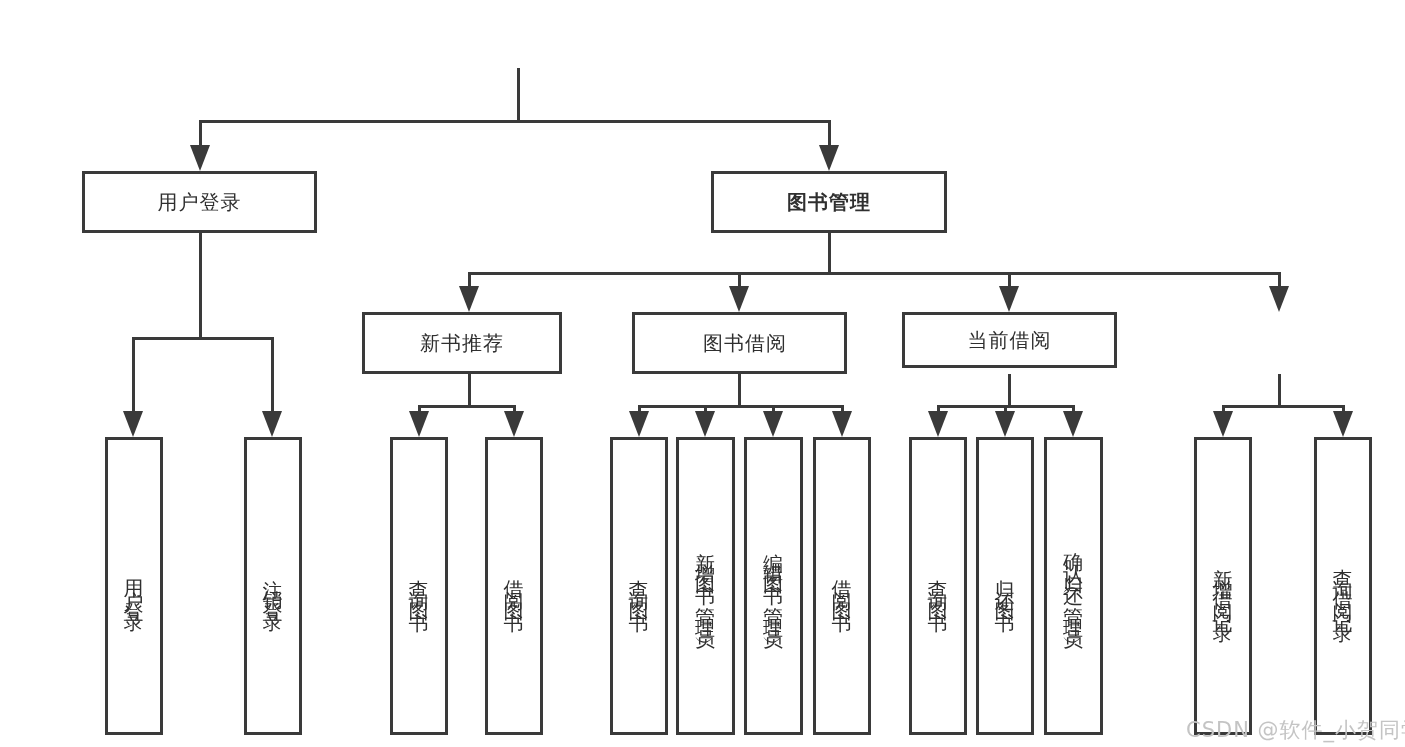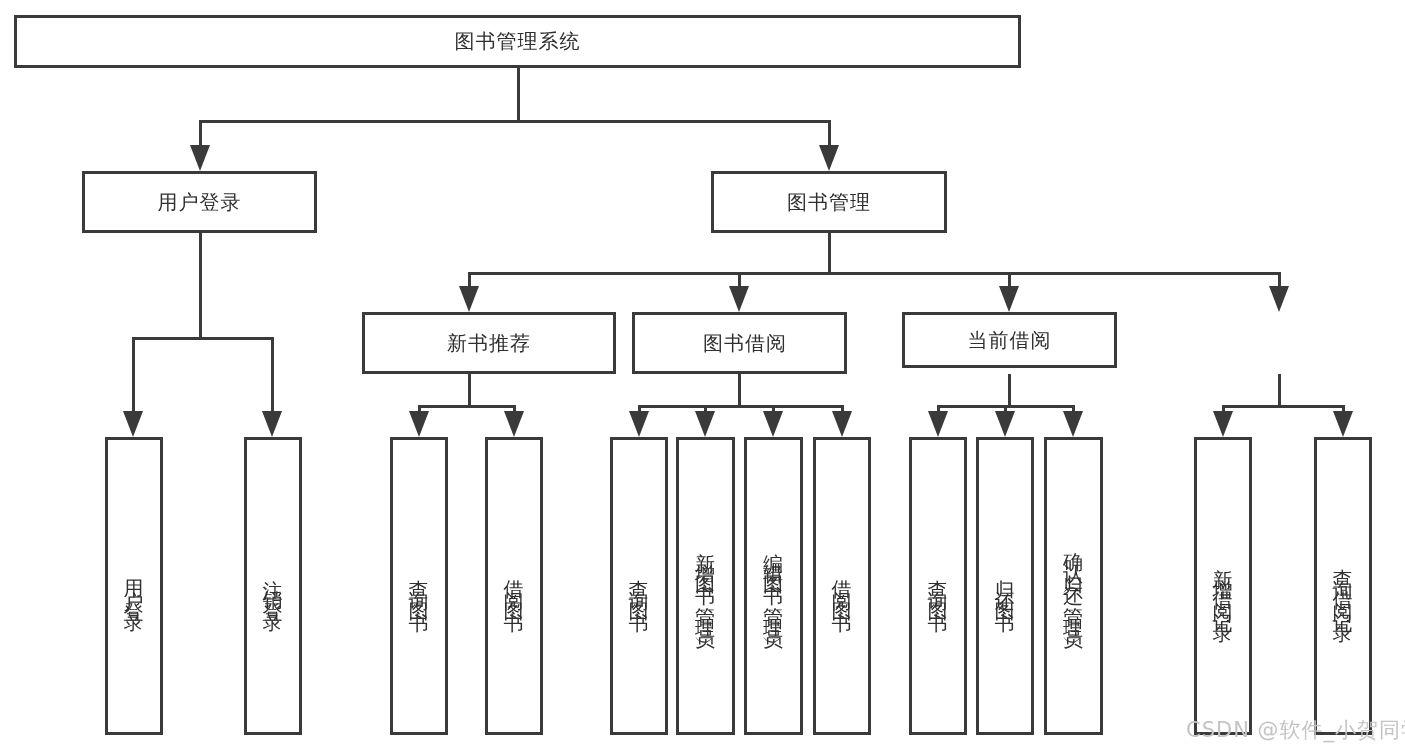--- a/index.html
+++ b/index.html
@@ -58,35 +58,32 @@
     color: #c4c4c4;
     letter-spacing: 1px;
     white-space: nowrap;
   }
 </style>
 </head>
 <body>
 
 <div id="stage">
 
-  <div class="box" style="left:14px; top:15px; width:1007px; height:53px;">
-    <span>图书管理系统</span>
-  </div>
 
   <div class="vline" style="left:517px; top:68px; height:52px;"></div>
   <div class="hline" style="left:199px; top:120px; width:632px;"></div>
   <div class="vline" style="left:199px; top:120px; height:26px;"></div>
   <div class="arrowhead" style="left:190px; top:145px;"></div>
   <div class="vline" style="left:828px; top:120px; height:26px;"></div>
   <div class="arrowhead" style="left:819px; top:145px;"></div>
 
   <div class="box" style="left:82px; top:171px; width:235px; height:62px;">
     <span>用户登录</span>
   </div>
-  <div class="box" style="left:711px; top:171px; width:236px; height:62px;">
+  <div class="box" style="left:711px; top:171px; width:236px; height:62px;font-weight:bold;">
     <span>图书管理</span>
   </div>
 
   <div class="vline" style="left:199px; top:233px; height:104px;"></div>
   <div class="hline" style="left:132px; top:337px; width:142px;"></div>
   <div class="vline" style="left:132px; top:337px; height:75px;"></div>
   <div class="arrowhead" style="left:123px; top:411px;"></div>
   <div class="vline" style="left:271px; top:337px; height:75px;"></div>
   <div class="arrowhead" style="left:262px; top:411px;"></div>
 
@@ -94,21 +91,21 @@
   <div class="hline" style="left:468px; top:272px; width:813px;"></div>
   <div class="vline" style="left:468px; top:272px; height:16px;"></div>
   <div class="arrowhead" style="left:459px; top:286px;"></div>
   <div class="vline" style="left:738px; top:272px; height:16px;"></div>
   <div class="arrowhead" style="left:729px; top:286px;"></div>
   <div class="vline" style="left:1008px; top:272px; height:16px;"></div>
   <div class="arrowhead" style="left:999px; top:286px;"></div>
   <div class="vline" style="left:1278px; top:272px; height:16px;"></div>
   <div class="arrowhead" style="left:1269px; top:286px;"></div>
 
-  <div class="box" style="left:362px; top:312px; width:254px; height:62px;">
+  <div class="box" style="left:362px; top:312px; width:200px; height:62px;">
     <span>新书推荐</span>
   </div>
   <div class="box" style="left:632px; top:312px; width:215px; height:62px;padding-left:11px;">
     <span>图书借阅</span>
   </div>
   <div class="box" style="left:902px; top:312px; width:215px; height:56px;">
     <span>当前借阅</span>
   </div>
 
   <div class="vline" style="left:468px; top:374px; height:31px;"></div>

